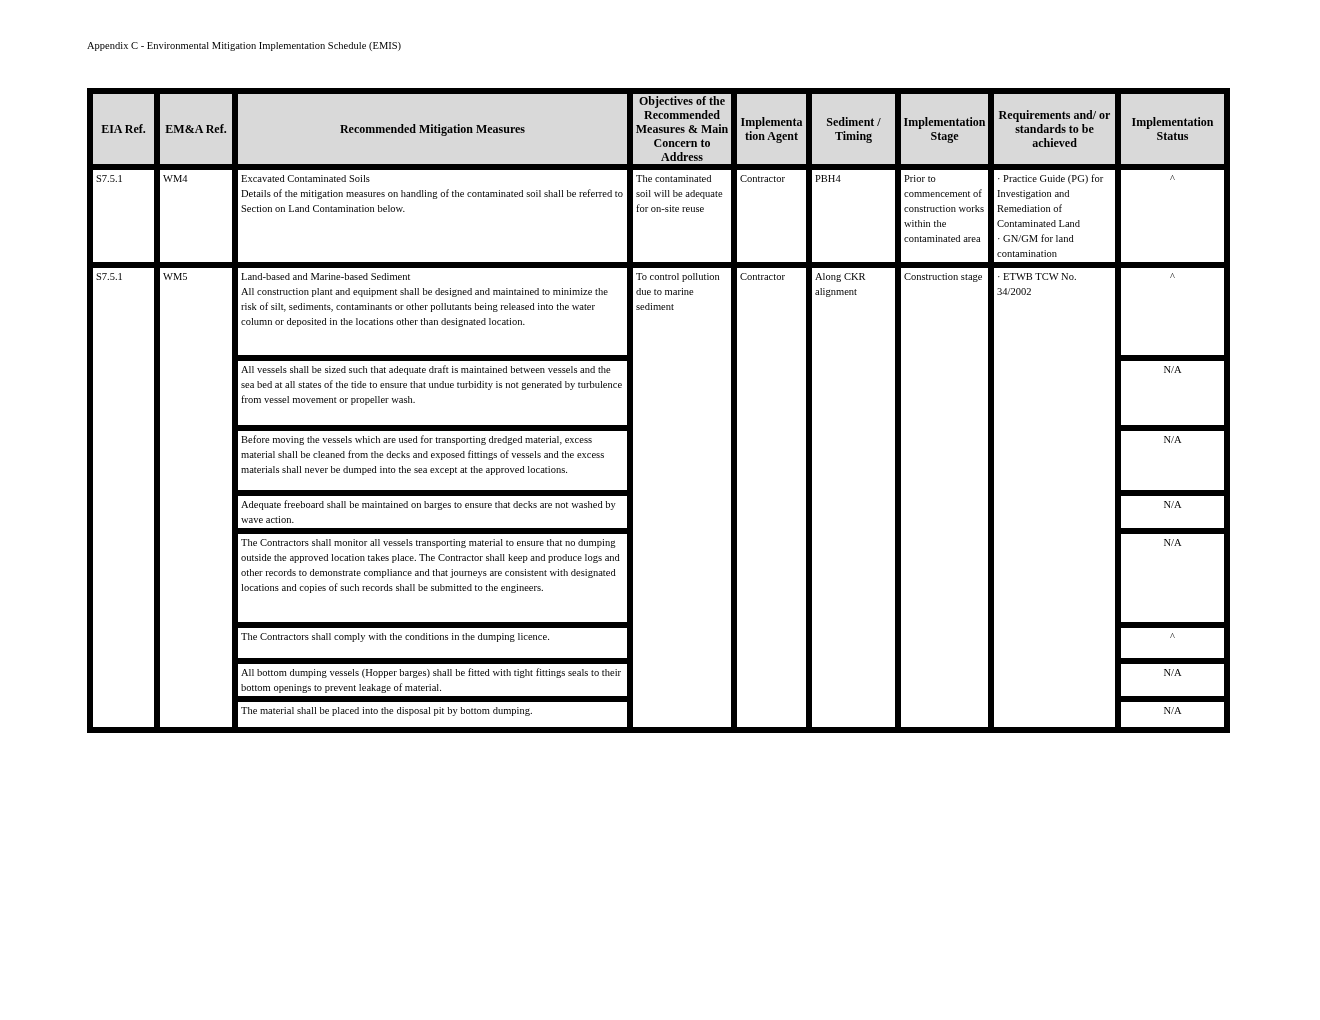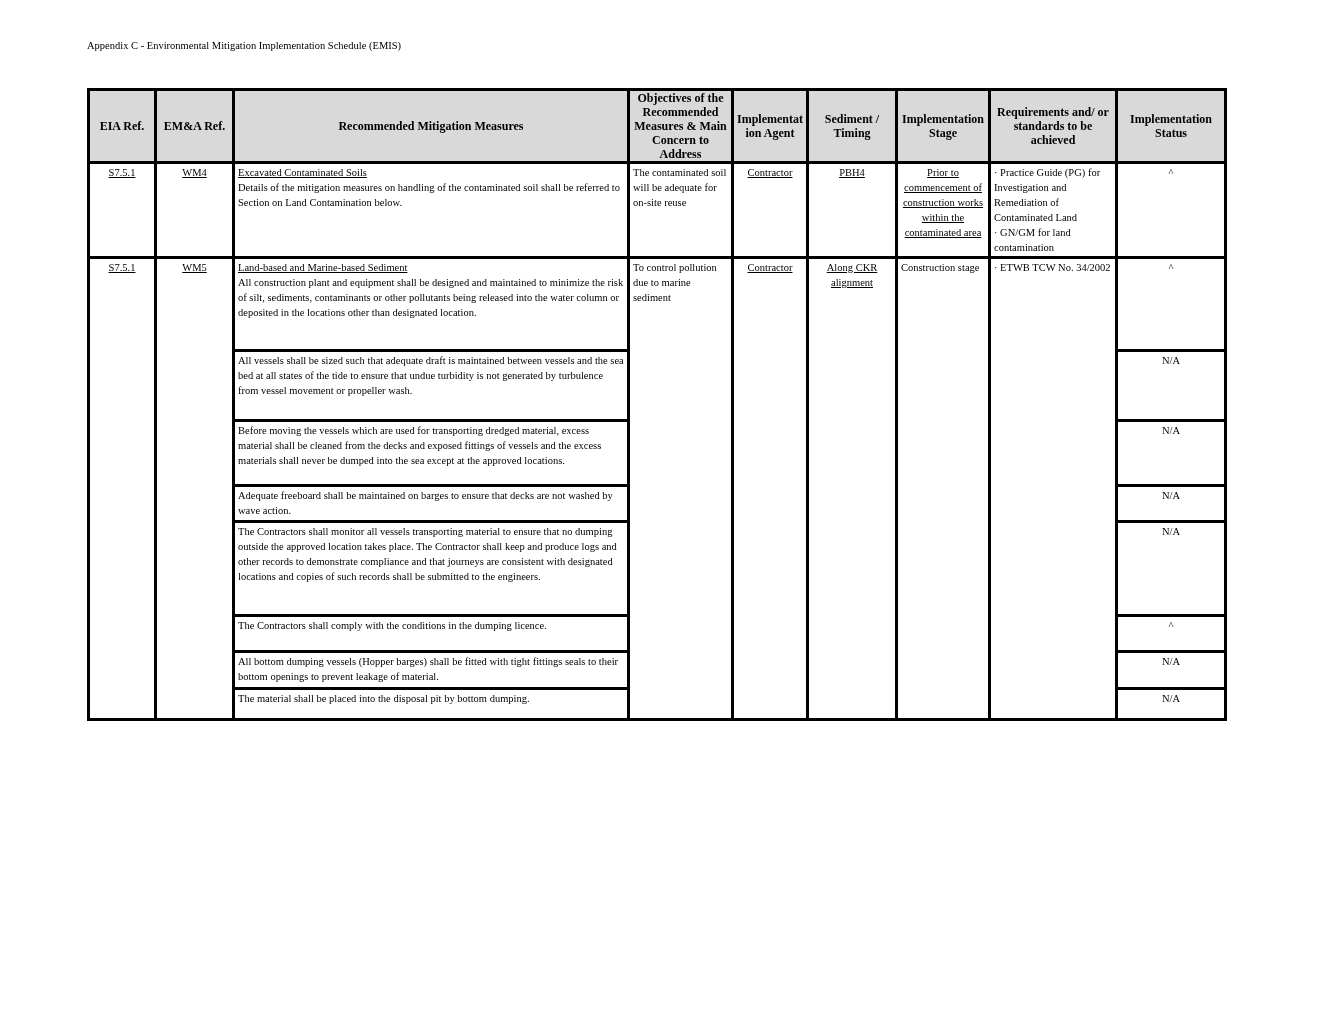--- a/index.html
+++ b/index.html
@@ -23,42 +23,42 @@
   table.emis-table {
     position: absolute;
     left: 87px;
     top: 88px;
     width: 1137px;
     border-collapse: collapse;
     table-layout: fixed;
     border: 2px solid #000;
   }
   .emis-table th, .emis-table td {
-    border: 3px solid #000000;
+    border: 6px solid #000000;
     font-size: 10.5px;
     line-height: 15px;
     vertical-align: top;
     padding: 1px 3px;
     overflow: hidden;
   }
   .emis-table thead tr { height: 72px; }
   .emis-table th {
     background: var(--header-bg, #d9d9d9);
     font-weight: bold;
     font-size: 12px;
     line-height: 14px;
     text-align: center;
     vertical-align: middle;
     padding: 0 2px;
     overflow-wrap: break-word;
     word-wrap: break-word;
     word-break: break-word;
   }
-  .center-top { text-align: center; text-decoration: underline; }
-  .measure-title { text-decoration: underline; }
+  .center-top { text-align: left; }
+  .measure-title { }
   .status-cell { text-align: center; }
   .requirement-item { text-align: left; }
   .footer-pagenum {
     position: absolute;
     left: 0; right: 0;
     top: 964px;
     text-align: center;
     font-size: 10.5px;
   }
   .footer-right {

